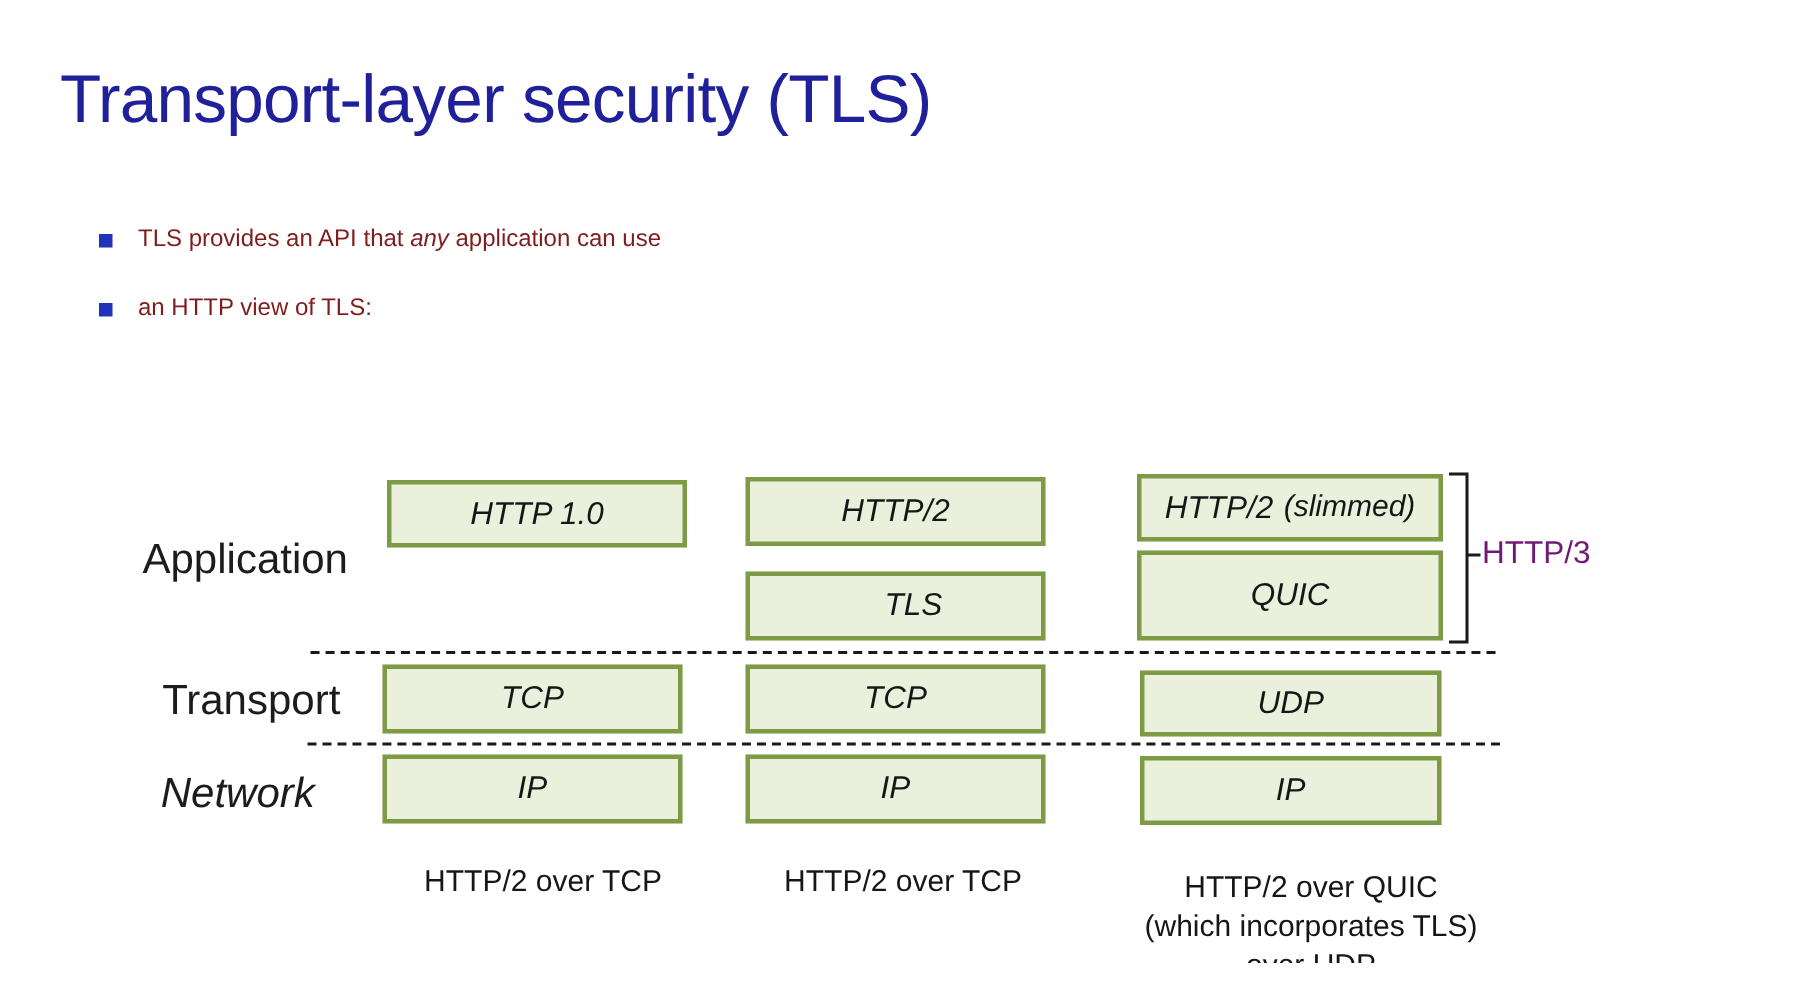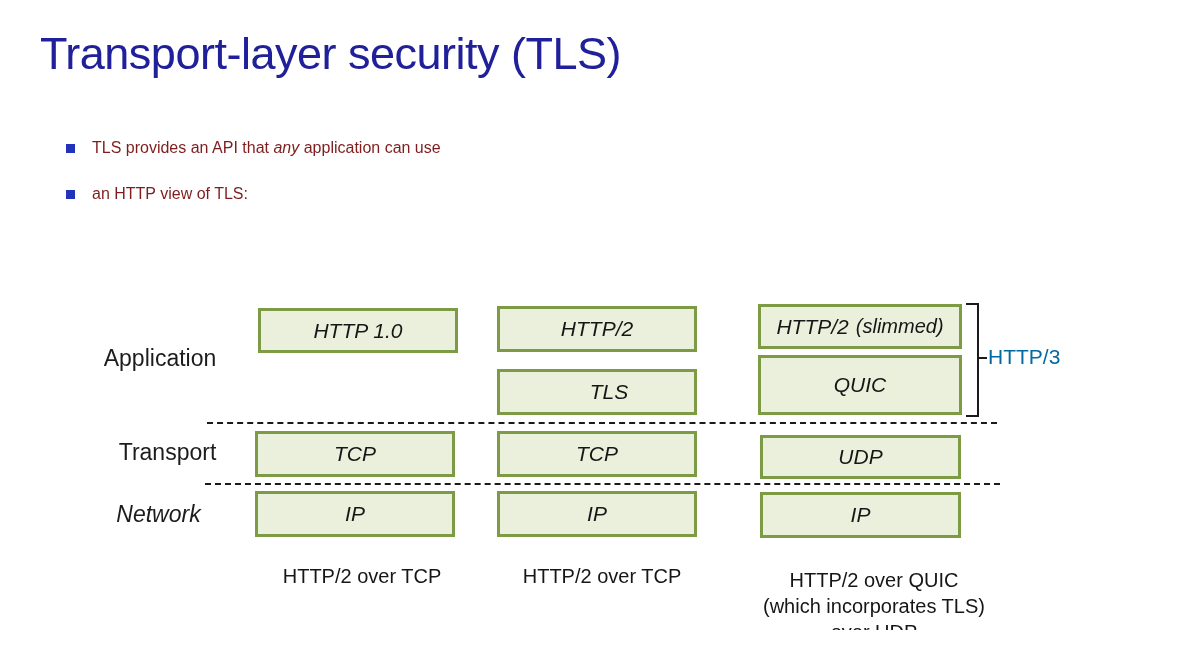--- a/index.html
+++ b/index.html
@@ -11,56 +11,57 @@
   }
   *{margin:0;padding:0;box-sizing:border-box;}
   html,body{background:#ffffff;}
   .slide{
     position:relative;
     width:1200px;height:630px;
     background:#ffffff;
     font-family:"Liberation Sans", sans-serif;
     color:var(--text);
     overflow:hidden;
+    margin-top:12px;
   }
   .title{
     position:absolute;left:40px;top:28px;
     font-size:45px;font-weight:400;letter-spacing:-0.5px;
     color:var(--title);
   }
   .bullets{position:absolute;left:66px;top:131px;width:760px;}
   .bullet-row{position:relative;padding-left:26px;margin-bottom:13px;
     font-size:16px;line-height:33px;color:#7f1d1d;}
   .bullet-row .marker{
     position:absolute;left:0;top:13px;width:9px;height:9px;
     background:var(--bullet-marker);
   }
   .bullet-row em{font-style:italic;}
   
   .layer-label{
-    position:absolute;font-size:23px;color:#1c1c1c;text-align:center;
+    position:absolute;font-size:28px;color:#1c1c1c;text-align:center;
   }
   .pbox{
     position:absolute;
     background:var(--box-fill);
     border:3px solid var(--box-border);
     display:flex;align-items:center;justify-content:center;
     font-size:21px;color:#161616;font-style:italic;
   }
   .pbox .note{font-size:20px;margin-left:7px;}
   .dash{
     position:absolute;height:0;
     border-top:2px dashed #1a1a1a;
   }
   .caption{
     position:absolute;font-size:20px;color:#161616;text-align:center;line-height:26px;
   }
   .bracket{position:absolute;}
   .http3{
-    position:absolute;font-size:21px;color:#0369a1;white-space:nowrap;
+    position:absolute;font-size:21px;color:#701a75;white-space:nowrap;
   }
 </style>
 </head>
 <body>
 
 <div class="slide">
 
   <h1 class="title">Transport-layer security (TLS)</h1>
 
   <div class="bullets">

